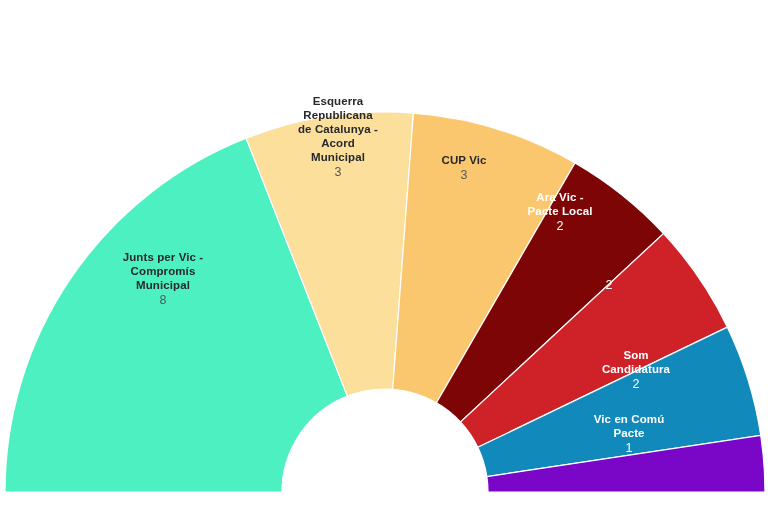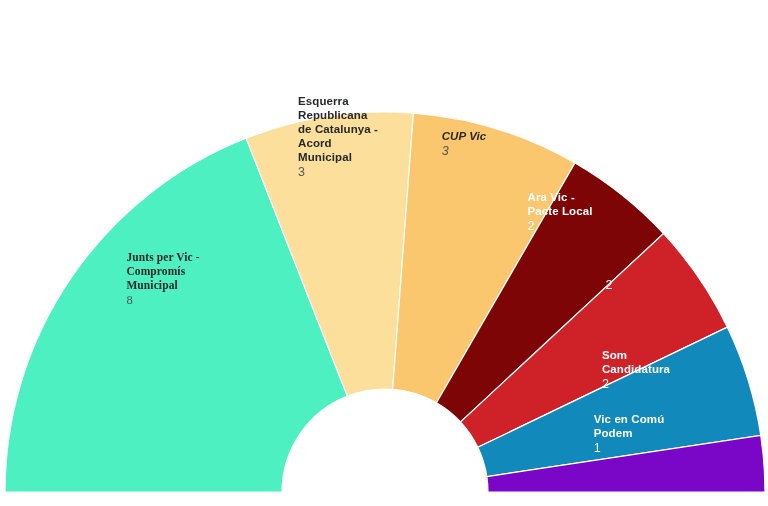--- a/index.html
+++ b/index.html
@@ -2,21 +2,21 @@
 <html><head>
 <meta charset="utf-8">
 <style>
   html,body{margin:0;padding:0;background:#ffffff;}
   body{width:768px;height:506px;overflow:hidden;font-family:"Liberation Sans",sans-serif;}
   #stage{position:relative;width:768px;height:506px;background:#ffffff;}
   #hemicycle{position:absolute;left:0;top:0;width:768px;height:506px;}
   .seg-label{
     position:absolute;
     transform:translate(-50%,-50%);
-    text-align:left;
+    text-align:center;
     line-height:1.22;
     pointer-events:none;
     white-space:pre-line;
   }
   .seg-label .pname{
     display:block;
     font-size:11.5px;
     font-weight:bold;
     letter-spacing:.1px;
   }
@@ -63,31 +63,31 @@
              L 486.84957510118824 476.648646583854
              A 103 103 0 0 0 477.79979339394913 447.3099748708915 Z" fill="#1189bb" stroke="#ffffff" stroke-width="1.2"></path>
         <path d="M 760.7557139655488 435.3639388530534
              A 380 380 0 0 1 765 491.9999999999999
              L 488 492
              A 103 103 0 0 0 486.84957510118824 476.648646583854 Z" fill="#7a07c8" stroke="#ffffff" stroke-width="1.2"></path>
       </g>
   </svg>
 
   <div id="label-layer">
-      <div class="seg-label lbl-dark" style="left: 163px; top: 279px; font-family: Liberation Serif, serif;"><span class="pname">Junts per Vic -
+      <div class="seg-label lbl-dark" style="left: 163px; top: 279px;"><span class="pname">Junts per Vic -
 Compromís
 Municipal</span><span class="pcount">8</span></div>
       <div class="seg-label lbl-dark" style="left: 338px; top: 137px;"><span class="pname">Esquerra
 Republicana
 de Catalunya -
 Acord
 Municipal</span><span class="pcount">3</span></div>
-      <div class="seg-label lbl-dark" style="left: 464px; top: 144px; font-style: italic;"><span class="pname">CUP Vic</span><span class="pcount">3</span></div>
+      <div class="seg-label lbl-dark" style="left: 464px; top: 168px;"><span class="pname">CUP Vic</span><span class="pcount">3</span></div>
       <div class="seg-label lbl-light" style="left: 560px; top: 212px;"><span class="pname">Ara Vic -
 Pacte Local</span><span class="pcount">2</span></div>
       <div class="seg-label lbl-light" style="left: 609px; top: 285px;"><span class="pcount">2</span></div>
       <div class="seg-label lbl-light" style="left: 636px; top: 370px;"><span class="pname">Som
 Candidatura</span><span class="pcount">2</span></div>
       <div class="seg-label lbl-light" style="left: 629px; top: 434px;"><span class="pname">Vic en Comú
-Podem</span><span class="pcount">1</span></div>
+Pacte</span><span class="pcount">1</span></div>
     </div>
 
 </div>
 
 </body></html>

